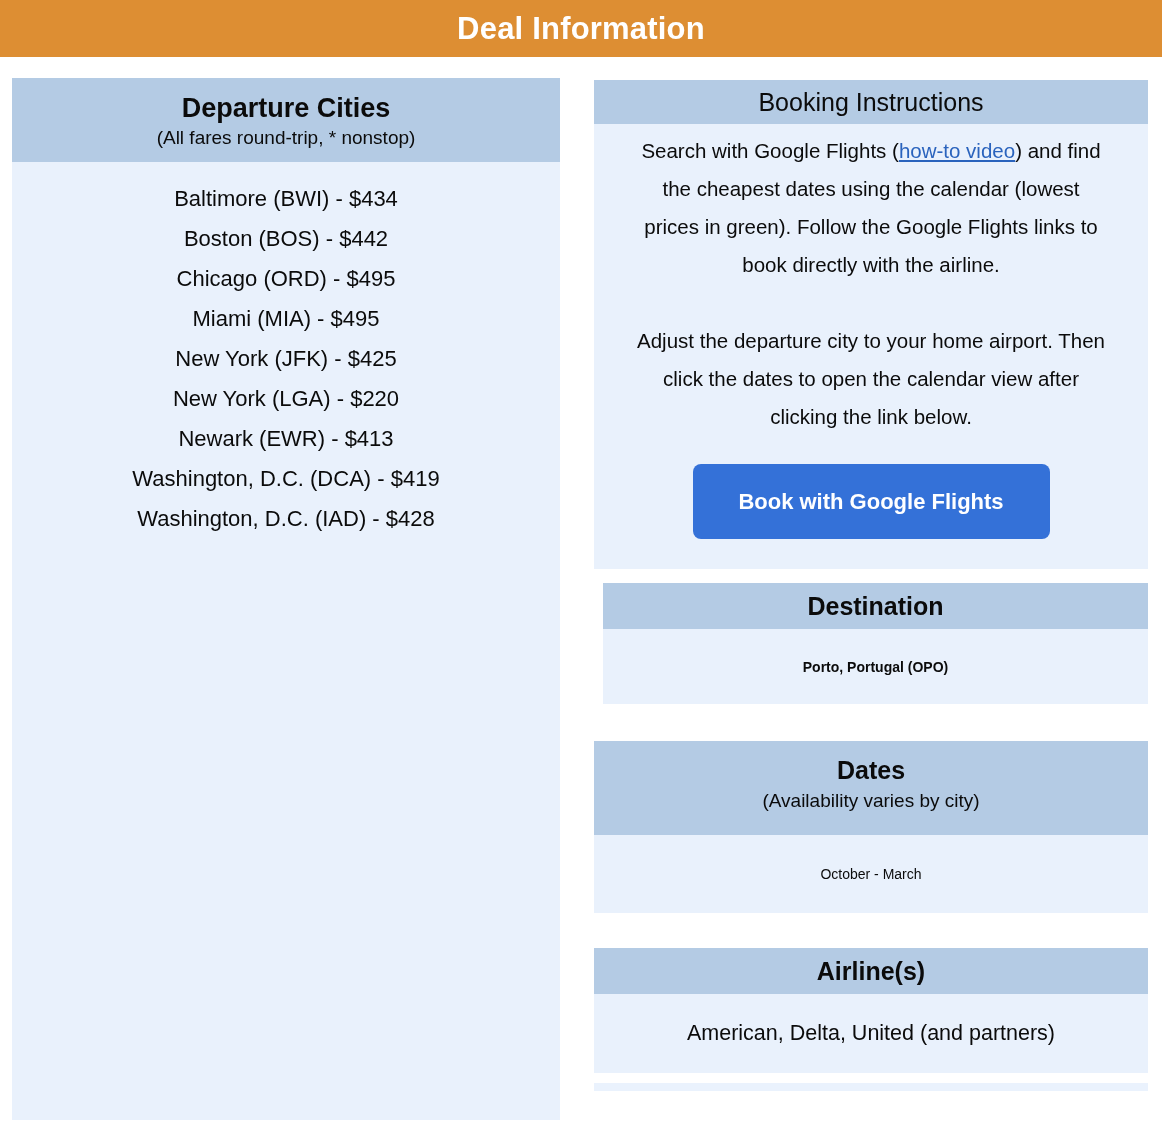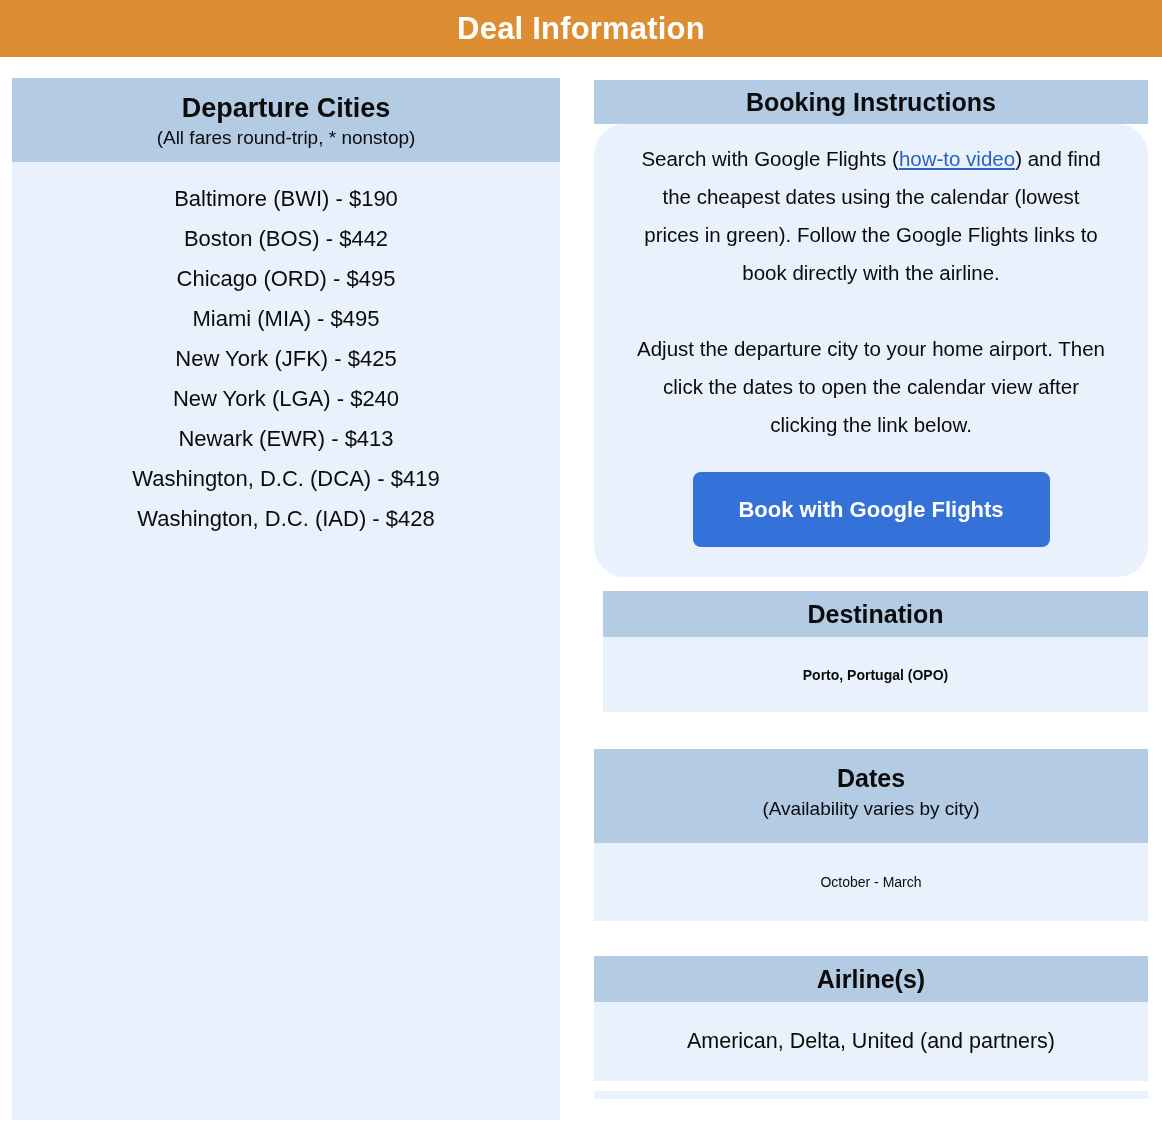--- a/index.html
+++ b/index.html
@@ -22,22 +22,22 @@
   .panel-body{background:var(--panel_body);text-align:center;}
   
   .left-col .panel-header{padding:14px 16px 11px;}
   .left-col .panel-header h2{font-size:27px;font-weight:bold;line-height:32px;}
   .left-col .panel-header .sub{font-size:19px;line-height:27px;font-weight:normal;}
   .left-col .panel-body{flex:1;padding-top:17px;}
   .city-list{list-style:none;}
   .city-list li{font-size:22px;line-height:40px;}
   
   .booking .panel-header{padding:8px 0;}
-  .booking .panel-header h2{font-size:25px;font-weight:bold;line-height:28px;}
-  .booking .panel-body{padding:16px 40px 30px;font-size:20.5px;line-height:38px;border-radius:31px;}
+  .booking .panel-header h2{font-size:25px;font-weight:normal;line-height:28px;}
+  .booking .panel-body{padding:8px 40px 30px;font-size:20.5px;line-height:38px;}
   .booking p.second{margin-top:38px;}
   .howto-link{color:var(--link);text-decoration:underline;cursor:pointer;}
   .book-btn{display:block;margin:28px auto 0;width:357px;height:75px;
     background:var(--button);color:#ffffff;border:none;border-radius:8px;
     font-family:"Liberation Sans", sans-serif;font-size:22px;font-weight:bold;cursor:pointer;}
   
   .info-panel .panel-header{padding:8px 0;}
   .info-panel .panel-header h2{font-size:25px;font-weight:bold;line-height:30px;}
   .info-panel .panel-header .sub{font-size:19px;line-height:28px;font-weight:normal;}
   .info-panel .panel-body{display:flex;align-items:center;justify-content:center;font-size:14px;}
@@ -60,26 +60,26 @@
 
 <div class="page">
 
   <section class="left-col">
     <div class="panel-header">
       <h2>Departure Cities</h2>
       <div class="sub">(All fares round-trip, * nonstop)</div>
     </div>
     <div class="panel-body">
       <ul class="city-list">
-        <li>Baltimore (BWI) - $190</li>
+        <li>Baltimore (BWI) - $434</li>
         <li>Boston (BOS) - $442</li>
         <li>Chicago (ORD) - $495</li>
         <li>Miami (MIA) - $495</li>
         <li>New York (JFK) - $425</li>
-        <li>New York (LGA) - $240</li>
+        <li>New York (LGA) - $220</li>
         <li>Newark (EWR) - $413</li>
         <li>Washington, D.C. (DCA) - $419</li>
         <li>Washington, D.C. (IAD) - $428</li>
       </ul>
     </div>
   </section>
 
   <div class="right-col">
 
     <section class="booking">

